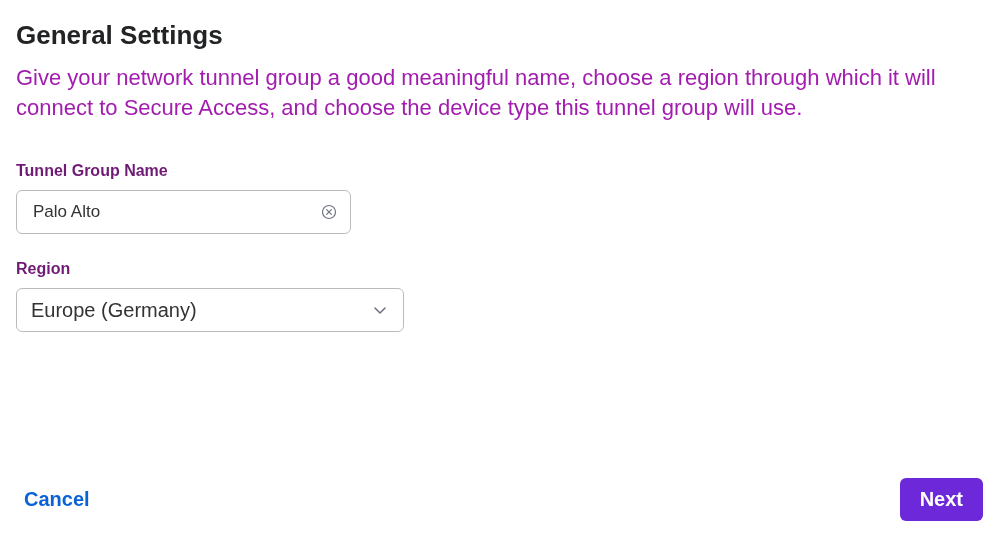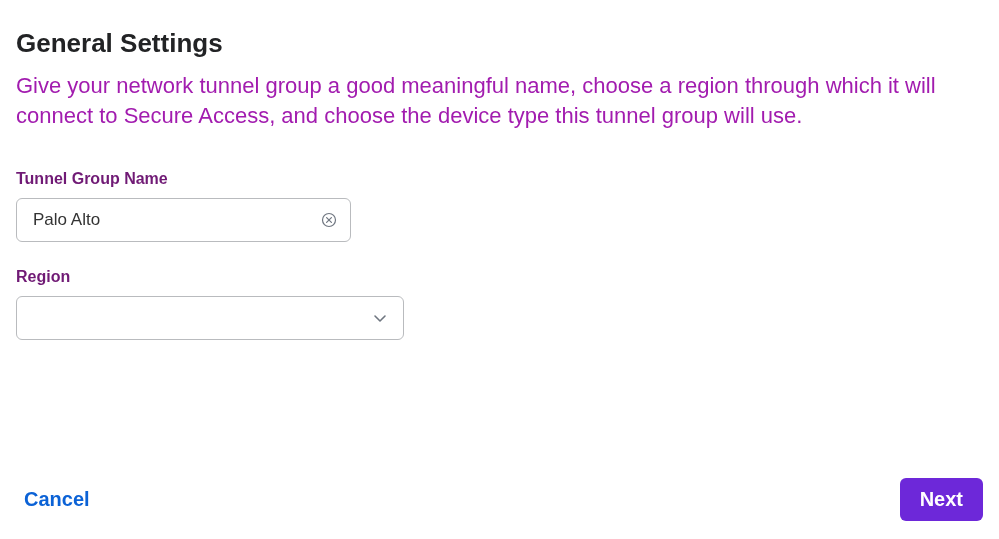--- a/index.html
+++ b/index.html
@@ -11,21 +11,21 @@
     background: #fff;
   }
   .page {
     padding: 16px 16px 0 16px;
     position: relative;
     height: 100%;
   }
   h1.title {
     font-size: 26px;
     font-weight: 700;
-    margin: 12px 0 12px 0;
+    margin: 4px 0 12px 0;
     color: #222325;
   }
   p.desc {
     font-size: 22px;
     line-height: 1.35;
     margin: 8px 0 40px 0;
     color: #a21caf;
     font-weight: 400;
     max-width: 970px;
   }
@@ -142,20 +142,21 @@
           <line x1="5.6" y1="5.6" x2="10.4" y2="10.4" stroke="#6f7680" stroke-width="1.2" stroke-linecap="round"></line>
           <line x1="10.4" y1="5.6" x2="5.6" y2="10.4" stroke="#6f7680" stroke-width="1.2" stroke-linecap="round"></line>
         </svg>
       </span>
     </div>
   </div>
 
   <div class="field">
     <div class="field-label">Region</div>
     <div class="select-wrap">
+      <span class="select-value">Europe (Germany)</span>
       <span class="chevron">
         <svg width="18" height="18" viewBox="0 0 18 18">
           <polyline points="4,7 9,12 14,7" fill="none" stroke="#6f7680" stroke-width="1.6" stroke-linecap="round" stroke-linejoin="round"></polyline>
         </svg>
       </span>
     </div>
   </div>
 
   <div class="field">
   </div>

